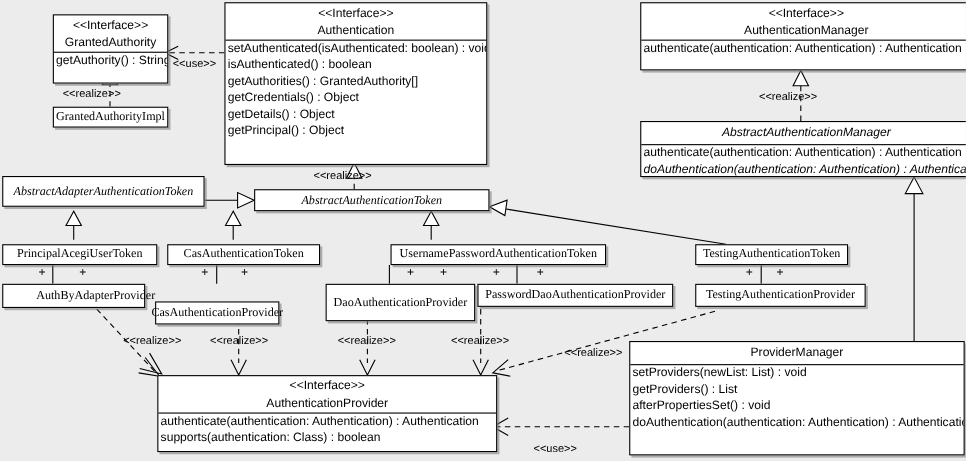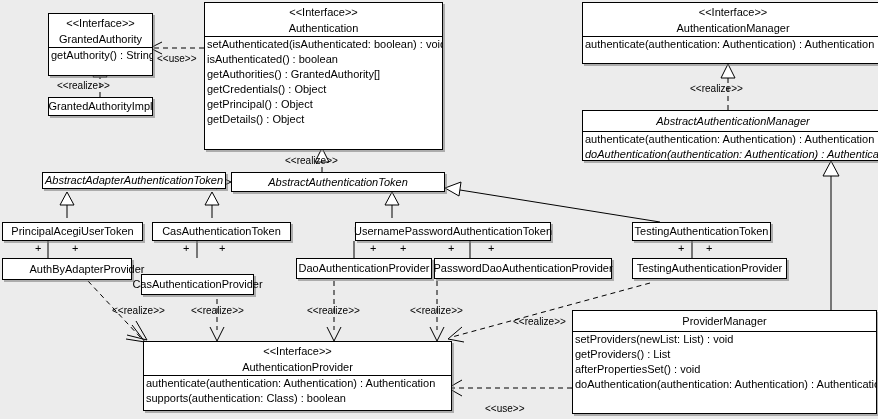--- a/index.html
+++ b/index.html
@@ -45,20 +45,21 @@
     padding:0 0 0 2px;
     overflow:hidden;
   }
   .op.italic{font-style:italic;}
 
   .simple{
     display:flex; align-items:center; justify-content:center;
     text-align:center;
     white-space:nowrap;
     line-height:13px;
+    font-family:Liberation Serif, serif;
   }
 
   
   svg#links{
     position:absolute;left:0;top:0;width:878px;height:419px;
     z-index:2;
     overflow:visible;
   }
   svg#links-top{
     position:absolute;left:0;top:0;width:878px;height:419px;
@@ -168,22 +169,22 @@
     <div class="hdr stereo">
       <div class="stereo-line">&lt;&lt;Interface&gt;&gt;</div>
       <div class="name-line">Authentication</div>
     </div>
     <div class="sep"></div>
     <div class="ops">
       <div class="op">setAuthenticated(isAuthenticated: boolean) : void</div>
       <div class="op">isAuthenticated() : boolean</div>
       <div class="op">getAuthorities() : GrantedAuthority[]</div>
       <div class="op">getCredentials() : Object</div>
+      <div class="op">getDetails() : Object</div>
       <div class="op">getPrincipal() : Object</div>
-      <div class="op">getDetails() : Object</div>
     </div>
   </div>
 
   <div class="umlbox" style="left:582px;top:2px;width:302px;height:62px;">
     <div class="hdr stereo">
       <div class="stereo-line">&lt;&lt;Interface&gt;&gt;</div>
       <div class="name-line">AuthenticationManager</div>
     </div>
     <div class="sep"></div>
     <div class="ops">
@@ -195,21 +196,21 @@
     <div class="hdr">
       <div class="name-line italic">AbstractAuthenticationManager</div>
     </div>
     <div class="sep"></div>
     <div class="ops">
       <div class="op">authenticate(authentication: Authentication) : Authentication</div>
       <div class="op italic">doAuthentication(authentication: Authentication) : Authentication</div>
     </div>
   </div>
 
-  <div class="umlbox simple" style="left:2px;top:172px;width:184px;height:17px;margin-left:40px;">
+  <div class="umlbox simple" style="left:2px;top:160px;width:184px;height:28px;">
     <span class="italic">AbstractAdapterAuthenticationToken</span>
   </div>
 
   <div class="umlbox simple" style="left:231px;top:172px;width:214px;height:20px;">
     <span class="italic">AbstractAuthenticationToken</span>
   </div>
 
   <div class="umlbox simple" style="left:2px;top:222px;width:141px;height:19px;text-align:center;">
     <span>PrincipalAcegiUserToken</span>
   </div>
@@ -227,21 +228,21 @@
   </div>
 
   <div class="umlbox simple" style="left:2px;top:258px;width:130px;height:22px;padding-left:40px;">
     <span>AuthByAdapterProvider</span>
   </div>
 
   <div class="umlbox simple" style="left:141px;top:274px;width:113px;height:21px;">
     <span>CasAuthenticationProvider</span>
   </div>
 
-  <div class="umlbox simple" style="left:296px;top:258px;width:136px;height:21px;">
+  <div class="umlbox simple" style="left:296px;top:258px;width:136px;height:34px;">
     <span>DaoAuthenticationProvider</span>
   </div>
 
   <div class="umlbox simple" style="left:434px;top:258px;width:178px;height:21px;">
     <span>PasswordDaoAuthenticationProvider</span>
   </div>
 
   <div class="umlbox simple" style="left:632px;top:258px;width:155px;height:21px;">
     <span>TestingAuthenticationProvider</span>
   </div>

